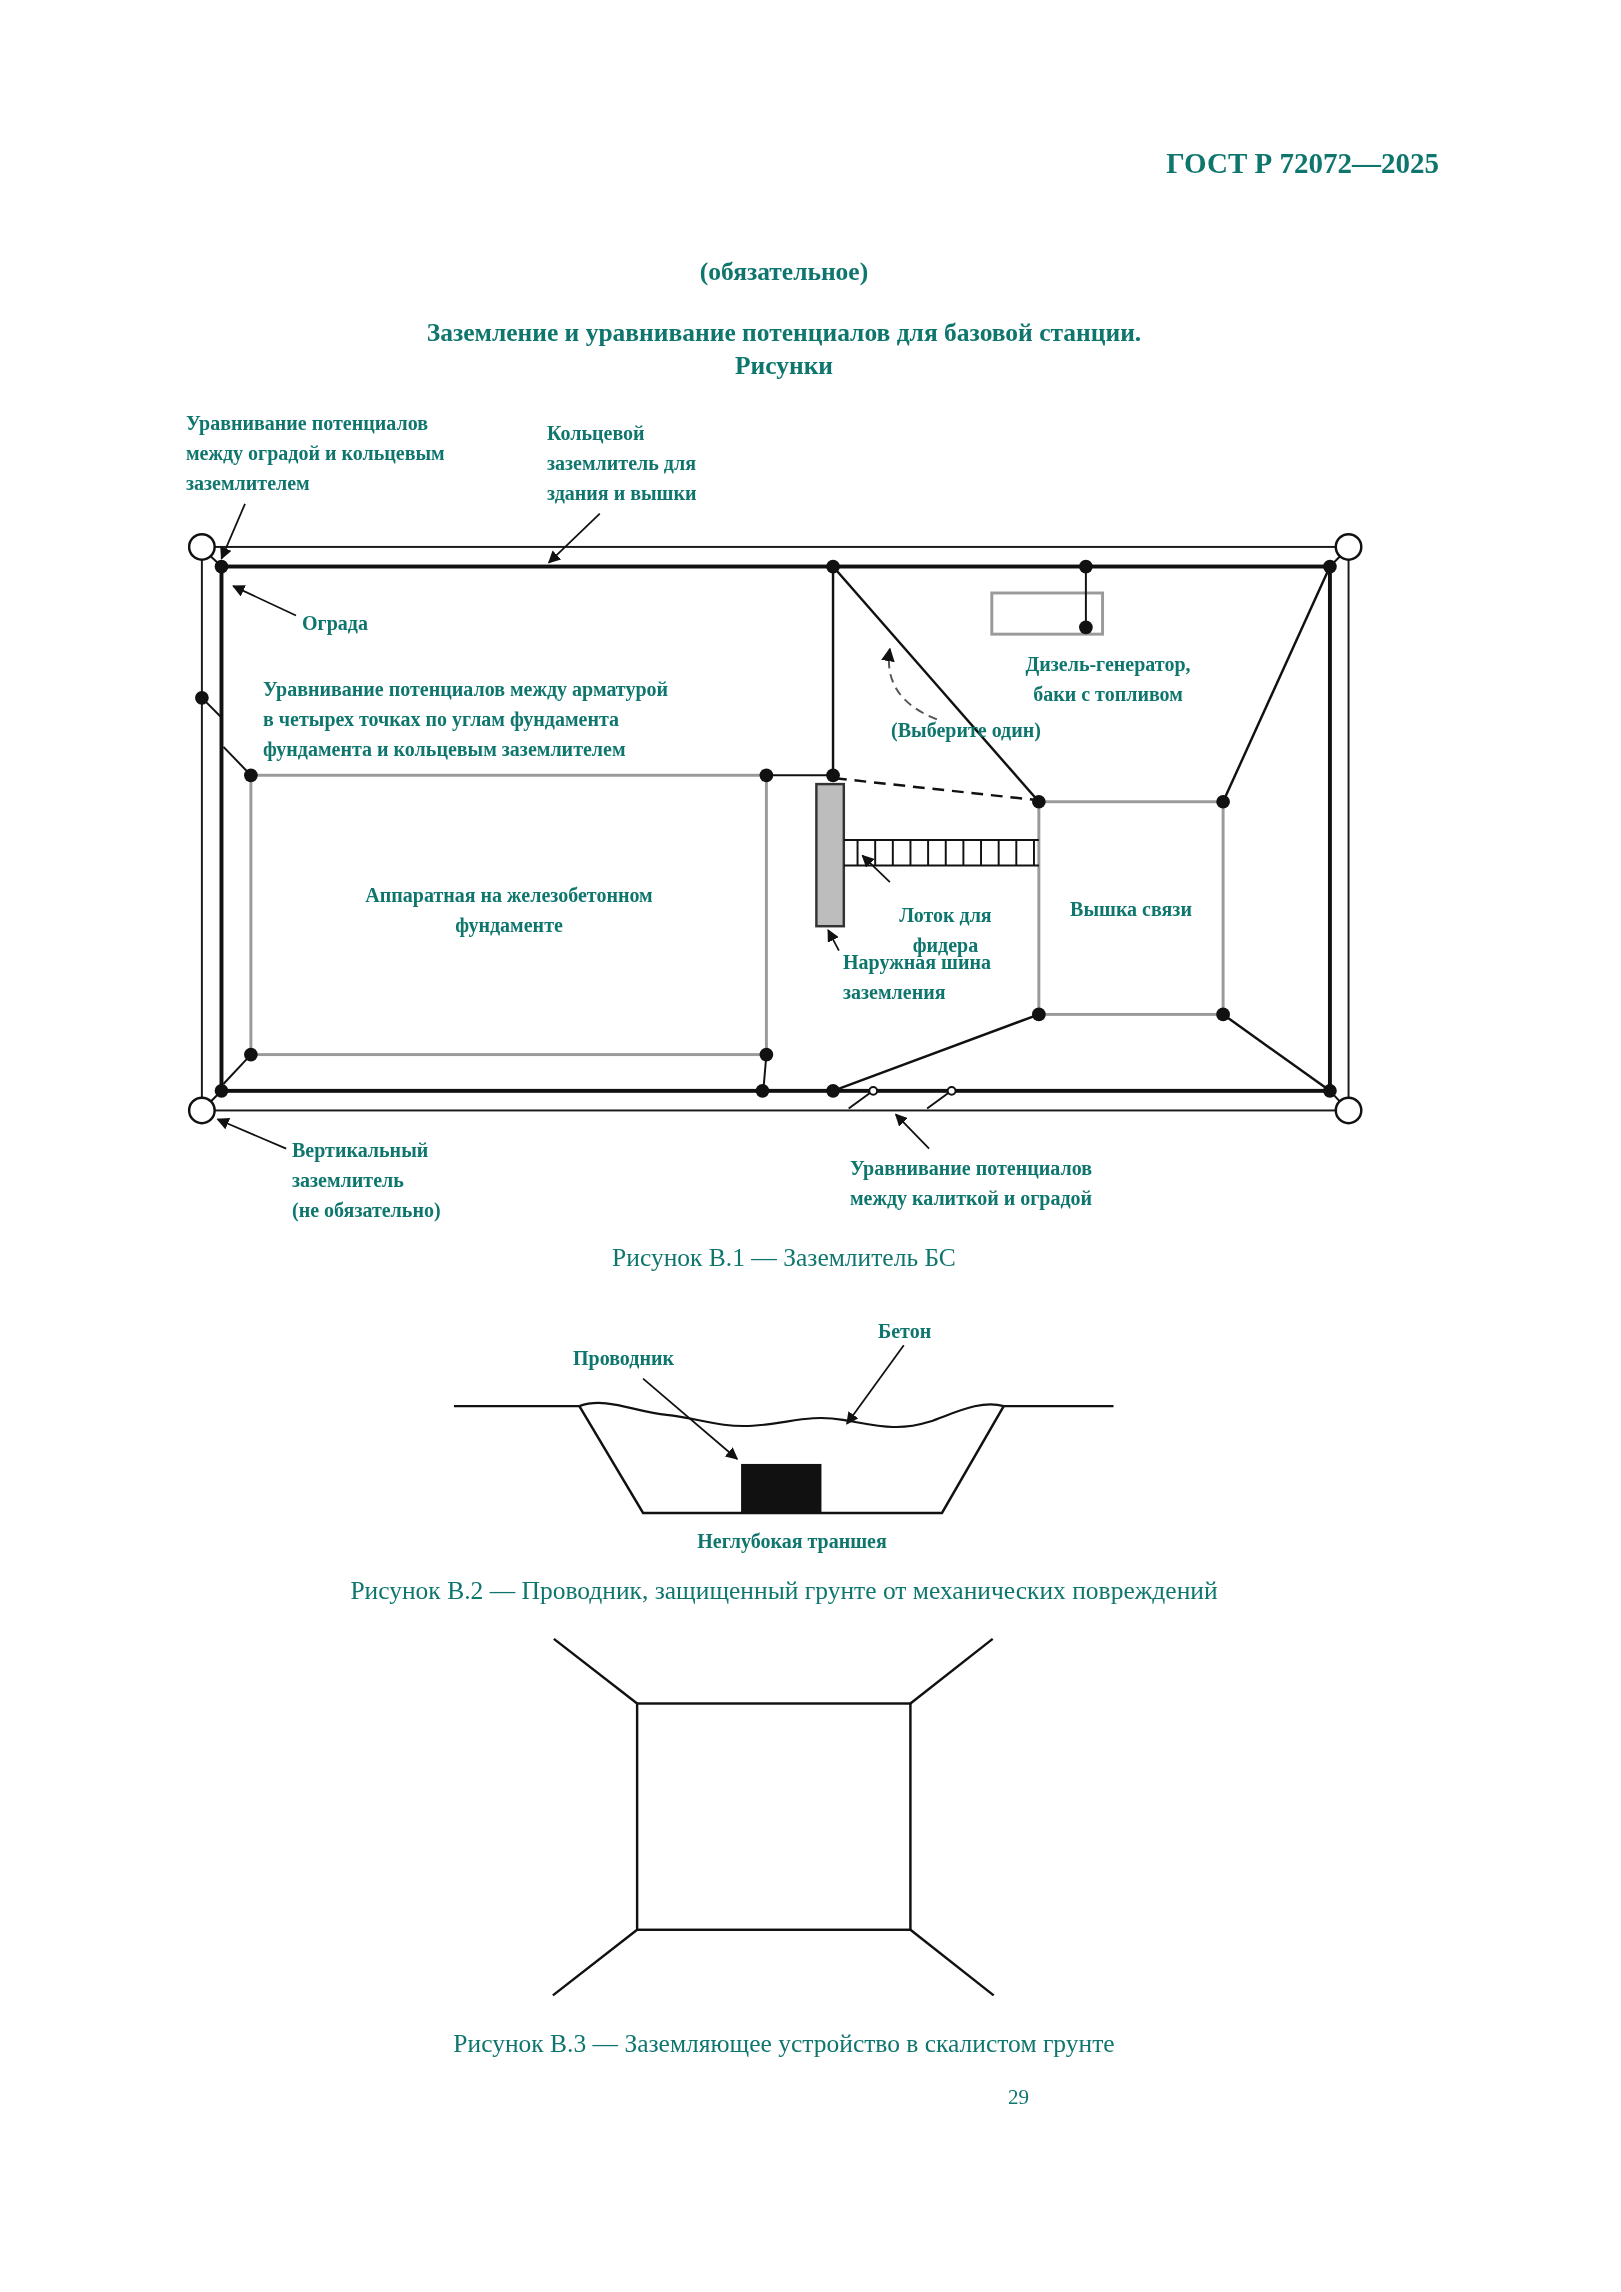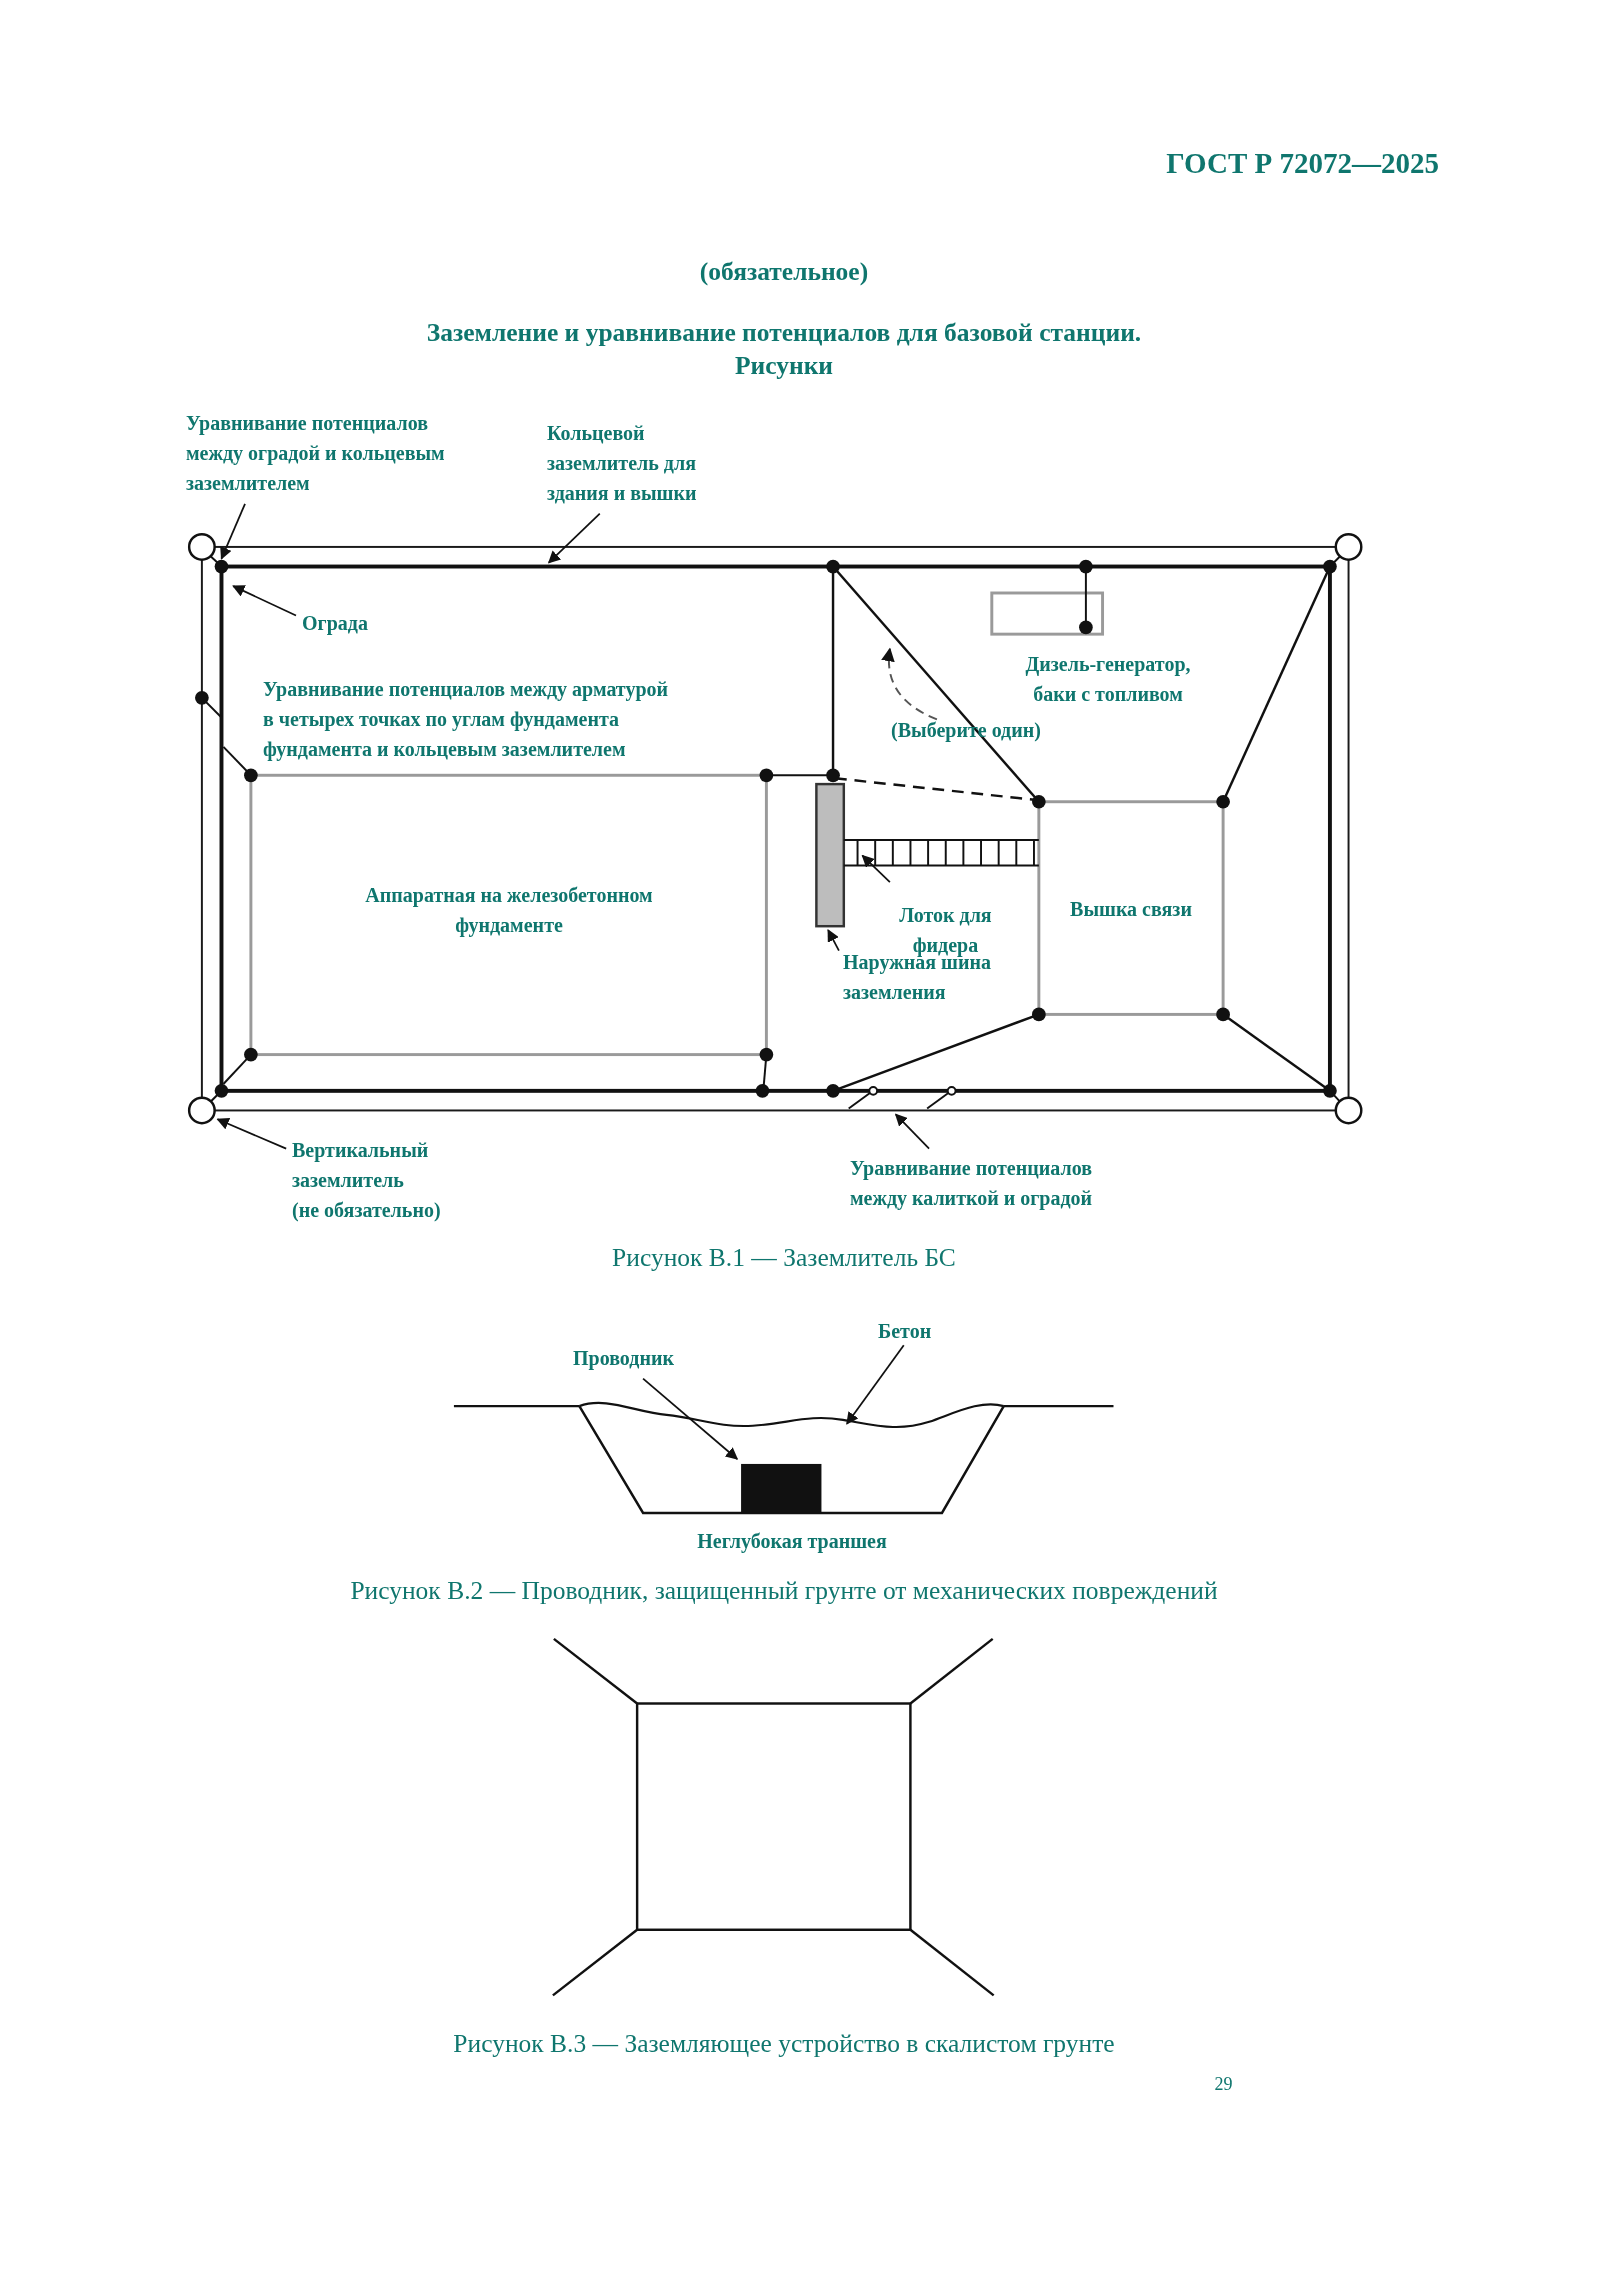--- a/index.html
+++ b/index.html
@@ -11,21 +11,21 @@
     color:#0f766e;
     overflow:hidden;
   }
   .abs{position:absolute;}
   .hdr{font-size:29px;font-weight:bold;text-align:right;width:431px;}
   .ttl{font-size:25.5px;font-weight:bold;text-align:center;width:1568px;left:0;}
   .cap{font-size:25.5px;font-weight:normal;text-align:center;width:1568px;left:0;}
   .lbl{font-size:20px;font-weight:bold;line-height:30px;white-space:nowrap;}
   .lbl span{display:block;}
   .lbl-c{text-align:center;}
-  .pgnum{font-size:18px;text-align:center;width:431px;}
+  .pgnum{font-size:21px;text-align:left;width:431px;margin-top:11px;}
   svg{position:absolute;left:0;top:0;}
 </style>
 </head>
 <body>
 
 <div id="page">
 
   <div class="abs hdr" style="left:1008px;top:147px;">ГОСТ Р 72072—2025</div>
 
   <div class="abs ttl" style="top:257px;">(обязательное)</div>

